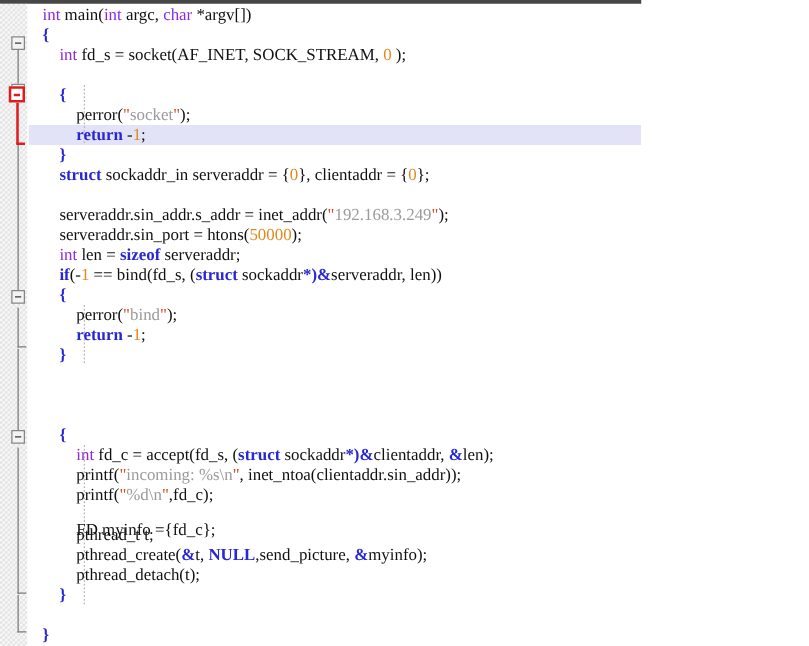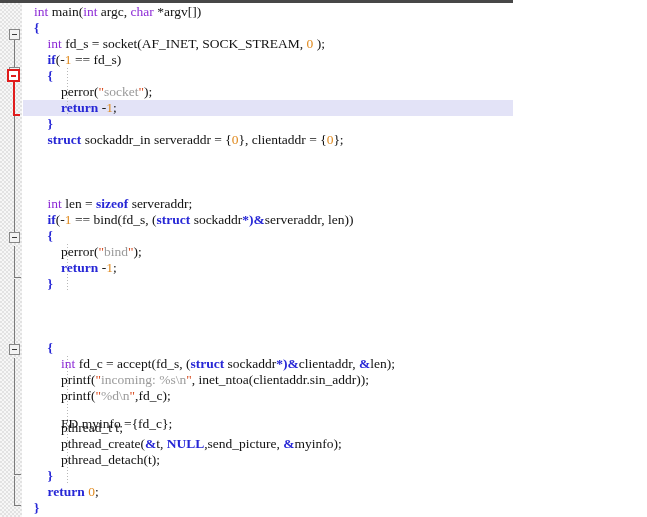--- a/index.html
+++ b/index.html
@@ -181,34 +181,35 @@
     <div class="indent-guide" style="left:44px; top:65px;  height:48px;"></div>
     <div class="indent-guide" style="left:44px; top:241px; height:48px;"></div>
     <div class="indent-guide" style="left:44px; top:353px; height:128px;"></div>
 
     <div class="line pad" style="top:1px;"><span class="typ">int</span> <span class="id">main</span><span class="pun">(</span><span class="typ">int</span> <span class="id">argc</span><span class="pun">,</span> <span class="typ">char</span> <span class="pun">*</span><span class="id">argv</span><span class="pun">[])</span></div>
 
     <div class="line pad" style="top:17px;"><span class="kw">{</span></div>
 
     <div class="line pad" style="top:33px;">    <span class="typ">int</span> <span class="id">fd_s</span> <span class="pun">=</span> <span class="id">socket</span><span class="pun">(</span><span class="id">AF_INET</span><span class="pun">,</span> <span class="id">SOCK_STREAM</span><span class="pun">,</span> <span class="num">0</span> <span class="pun">);</span></div>
 
-    <div class="line pad" style="top:49px;">    <span class="kw">if</span><span class="pun">(-</span><span class="num">1</span> <span class="pun">==</span> <span class="id">fd_s</span><span class="pun">)</span></div>
 
     <div class="line pad" style="top:65px;">    <span class="kw">{</span></div>
 
     <div class="line pad" style="top:81px;">        <span class="id">perror</span><span class="pun">(</span><span class="quo">"</span><span class="str">socket</span><span class="quo">"</span><span class="pun">);</span></div>
 
     <div class="line pad" style="top:97px;">        <span class="kw">return</span> <span class="pun">-</span><span class="num">1</span><span class="pun">;</span></div>
 
     <div class="line pad" style="top:113px;">    <span class="kw">}</span></div>
 
     <div class="line pad" style="top:129px;">    <span class="kw">struct</span> <span class="id">sockaddr_in</span> <span class="id">serveraddr</span> <span class="pun">=</span> <span class="pun">{</span><span class="num">0</span><span class="pun">},</span> <span class="id">clientaddr</span> <span class="pun">=</span> <span class="pun">{</span><span class="num">0</span><span class="pun">};</span></div>
 
 
-
+    <div class="line pad" style="top:161px;">    <span class="id">serveraddr.sin_addr.s_addr</span> <span class="pun">=</span> <span class="id">inet_addr</span><span class="pun">(</span><span class="quo">"</span><span class="str">192.168.3.249</span><span class="quo">"</span><span class="pun">);</span></div>
+
+    <div class="line pad" style="top:177px;">    <span class="id">serveraddr.sin_port</span> <span class="pun">=</span> <span class="id">htons</span><span class="pun">(</span><span class="num">50000</span><span class="pun">);</span></div>
 
     <div class="line pad" style="top:193px;">    <span class="typ">int</span> <span class="id">len</span> <span class="pun">=</span> <span class="kw">sizeof</span> <span class="id">serveraddr</span><span class="pun">;</span></div>
 
     <div class="line pad" style="top:209px;">    <span class="kw">if</span><span class="pun">(-</span><span class="num">1</span> <span class="pun">==</span> <span class="id">bind</span><span class="pun">(</span><span class="id">fd_s</span><span class="pun">,</span> <span class="pun">(</span><span class="kw">struct</span> <span class="id">sockaddr</span><span class="amp">*)&amp;</span><span class="id">serveraddr</span><span class="pun">,</span> <span class="id">len</span><span class="pun">))</span></div>
 
     <div class="line pad" style="top:225px;">    <span class="kw">{</span></div>
 
     <div class="line pad" style="top:241px;">        <span class="id">perror</span><span class="pun">(</span><span class="quo">"</span><span class="str">bind</span><span class="quo">"</span><span class="pun">);</span></div>
 
     <div class="line pad" style="top:257px;">        <span class="kw">return</span> <span class="pun">-</span><span class="num">1</span><span class="pun">;</span></div>
@@ -230,18 +231,17 @@
     <div class="line pad" style="top:413px;">        <span class="id">FD</span> <span class="id">myinfo</span> <span class="pun">={</span><span class="id">fd_c</span><span class="pun">};</span></div>
 
     <div class="line pad" style="top:417px;">        <span class="id">pthread_t</span> <span class="id">t</span><span class="pun">;</span></div>
 
     <div class="line pad" style="top:433px;">        <span class="id">pthread_create</span><span class="pun">(</span><span class="amp">&amp;</span><span class="id">t</span><span class="pun">,</span> <span class="kw">NULL</span><span class="pun">,</span><span class="id">send_picture</span><span class="pun">,</span> <span class="amp">&amp;</span><span class="id">myinfo</span><span class="pun">);</span></div>
 
     <div class="line pad" style="top:449px;">        <span class="id">pthread_detach</span><span class="pun">(</span><span class="id">t</span><span class="pun">);</span></div>
 
     <div class="line pad" style="top:465px;">    <span class="kw">}</span></div>
 
-    <div class="line pad" style="top:481px;">    <span class="kw">return</span> <span class="num">0</span><span class="pun">;</span></div>
 
     <div class="line pad" style="top:497px;"><span class="kw">}</span></div>
 
   </div>
 </div>
 
 </body></html>

